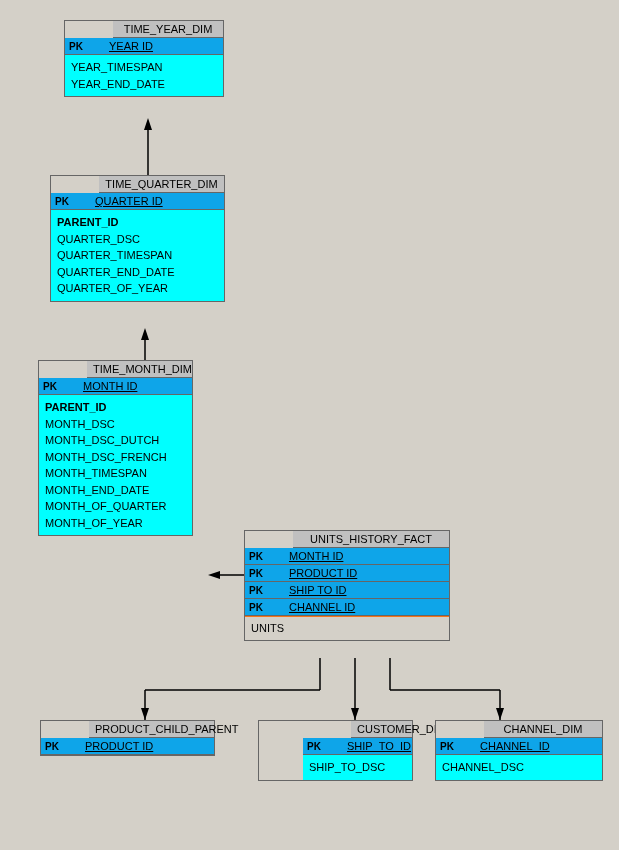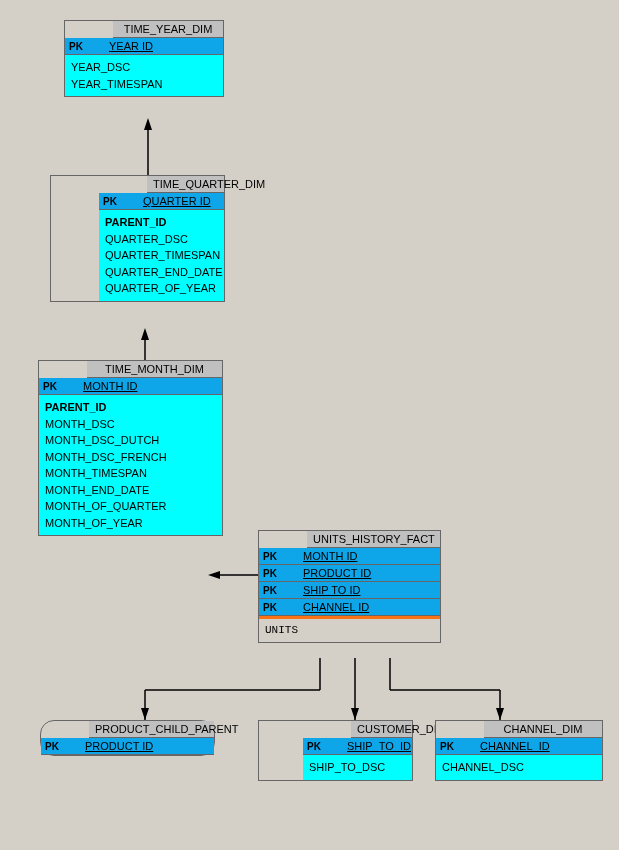--- a/index.html
+++ b/index.html
@@ -62,22 +62,21 @@
       font-size: 11px;
       color: #000;
       line-height: 1.5;
     }
     .db-table .field-item.bold {
       font-weight: bold;
     }
     .db-table .plain-section {
       background: #d4d0c8;
       padding: 3px 6px;
-      border-top: 3px solid #f97316;
-      font-family: Liberation Mono, monospace;
+      border-top: 1px solid #f97316;
     }
 
     
     svg.arrows {
       position: absolute;
       top: 0; left: 0;
       width: 619px;
       height: 850px;
       pointer-events: none;
     }
@@ -112,59 +111,59 @@
     <polygon points="500,720 496,708 504,708" fill="#000"></polygon>
   </svg>
 
   <div class="db-table" style="left:64px; top:20px; width:160px;">
     <div class="table-header">TIME_YEAR_DIM</div>
     <div class="pk-row">
       <span class="pk-label">PK</span>
       <span class="pk-field">YEAR ID</span>
     </div>
     <div class="fields-section">
-      <div class="field-item">YEAR_DSC</div>
       <div class="field-item">YEAR_TIMESPAN</div>
-    </div>
-  </div>
-
-  <div class="db-table" style="left:50px; top:175px; width:175px;padding-left:48px;">
+      <div class="field-item">YEAR_END_DATE</div>
+    </div>
+  </div>
+
+  <div class="db-table" style="left:50px; top:175px; width:175px;">
     <div class="table-header">TIME_QUARTER_DIM</div>
     <div class="pk-row">
       <span class="pk-label">PK</span>
       <span class="pk-field">QUARTER ID</span>
     </div>
     <div class="fields-section">
       <div class="field-item bold">PARENT_ID</div>
       <div class="field-item">QUARTER_DSC</div>
       <div class="field-item">QUARTER_TIMESPAN</div>
       <div class="field-item">QUARTER_END_DATE</div>
       <div class="field-item">QUARTER_OF_YEAR</div>
     </div>
   </div>
 
-  <div class="db-table" style="left:38px; top:360px; width:185px;">
+  <div class="db-table" style="left:38px; top:360px; width:155px;">
     <div class="table-header">TIME_MONTH_DIM</div>
     <div class="pk-row">
       <span class="pk-label">PK</span>
       <span class="pk-field">MONTH ID</span>
     </div>
     <div class="fields-section">
       <div class="field-item bold">PARENT_ID</div>
       <div class="field-item">MONTH_DSC</div>
       <div class="field-item">MONTH_DSC_DUTCH</div>
       <div class="field-item">MONTH_DSC_FRENCH</div>
       <div class="field-item">MONTH_TIMESPAN</div>
       <div class="field-item">MONTH_END_DATE</div>
       <div class="field-item">MONTH_OF_QUARTER</div>
       <div class="field-item">MONTH_OF_YEAR</div>
     </div>
   </div>
 
-  <div class="db-table" style="left:258px; top:530px; width:183px;">
+  <div class="db-table" style="left:244px; top:530px; width:206px;">
     <div class="table-header">UNITS_HISTORY_FACT</div>
 
     <div class="pk-row">
       <span class="pk-label">PK</span>
       <span class="pk-field">MONTH ID</span>
     </div>
     <div class="pk-row">
       <span class="pk-label">PK</span>
       <span class="pk-field">PRODUCT ID</span>
     </div>
@@ -174,21 +173,21 @@
     </div>
     <div class="pk-row">
       <span class="pk-label">PK</span>
       <span class="pk-field">CHANNEL ID</span>
     </div>
     <div class="plain-section">
       <div class="field-item">UNITS</div>
     </div>
   </div>
 
-  <div class="db-table" style="left:40px; top:720px; width:175px;border-radius:14px;">
+  <div class="db-table" style="left:40px; top:720px; width:175px;">
     <div class="table-header">PRODUCT_CHILD_PARENT</div>
     <div class="pk-row">
       <span class="pk-label">PK</span>
       <span class="pk-field">PRODUCT ID</span>
     </div>
   </div>
 
   <div class="db-table" style="left:258px; top:720px; width:155px;padding-left:44px;">
     <div class="table-header">CUSTOMER_DIM</div>
     <div class="pk-row">

